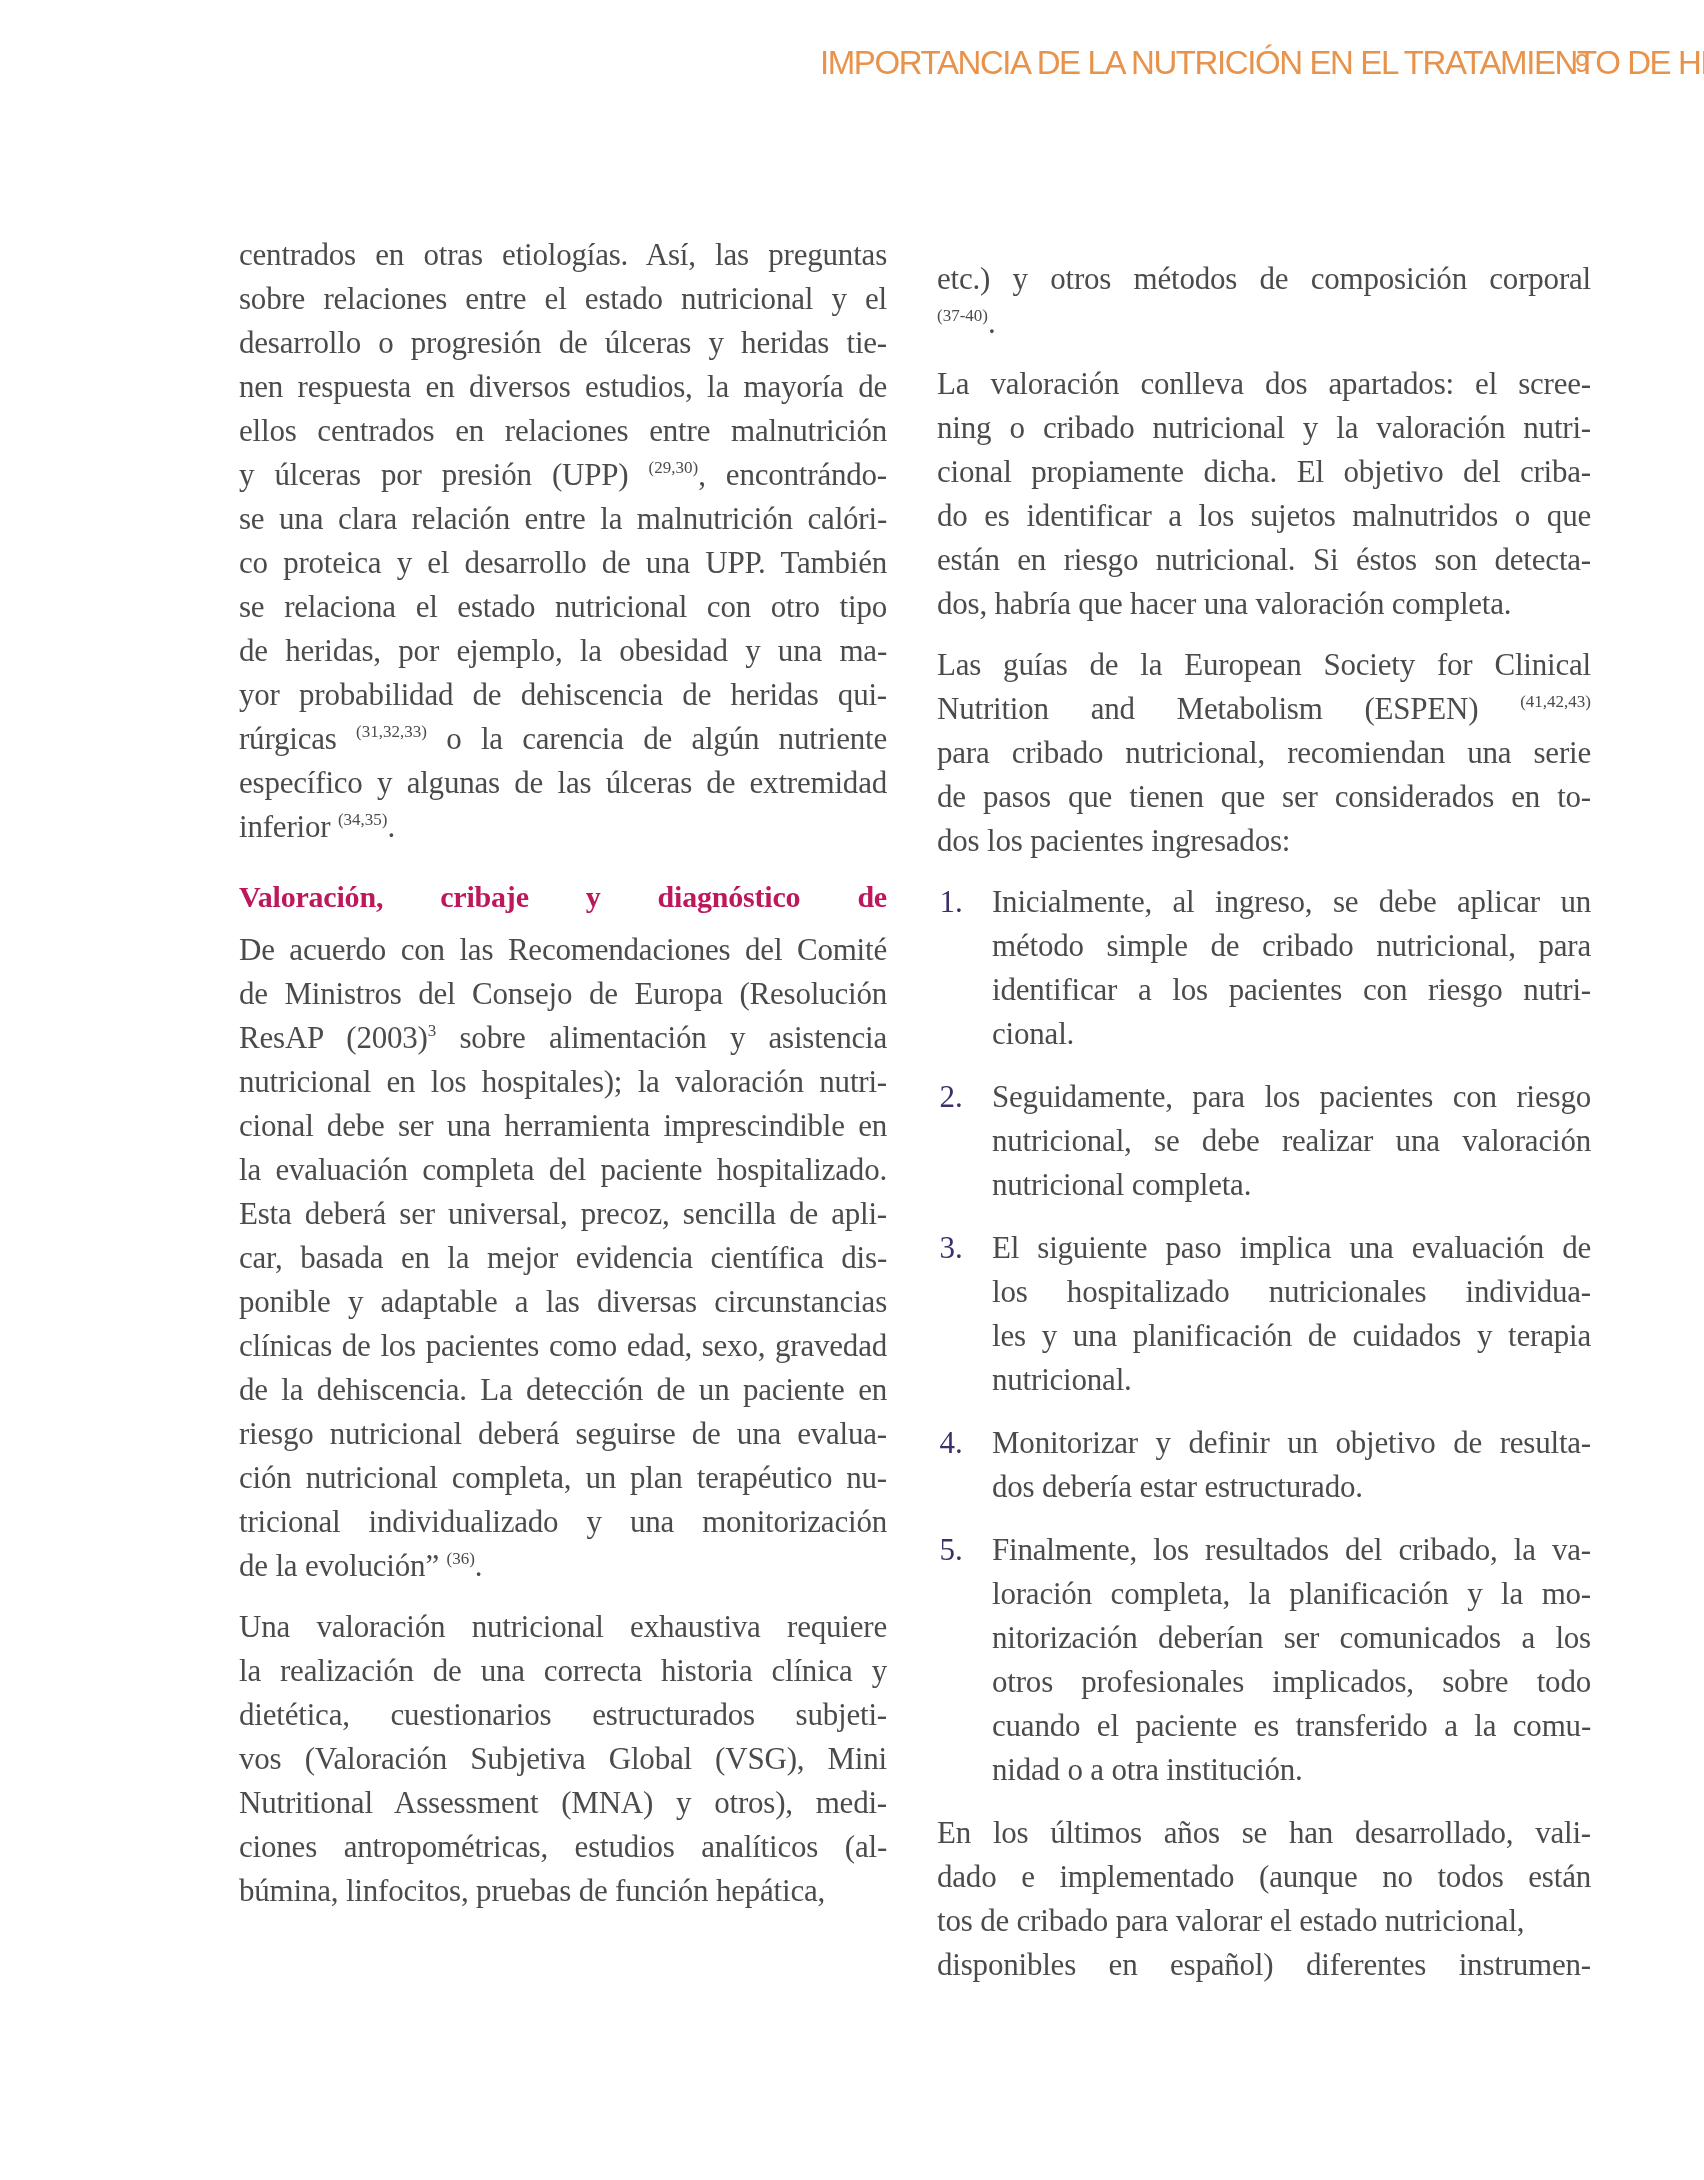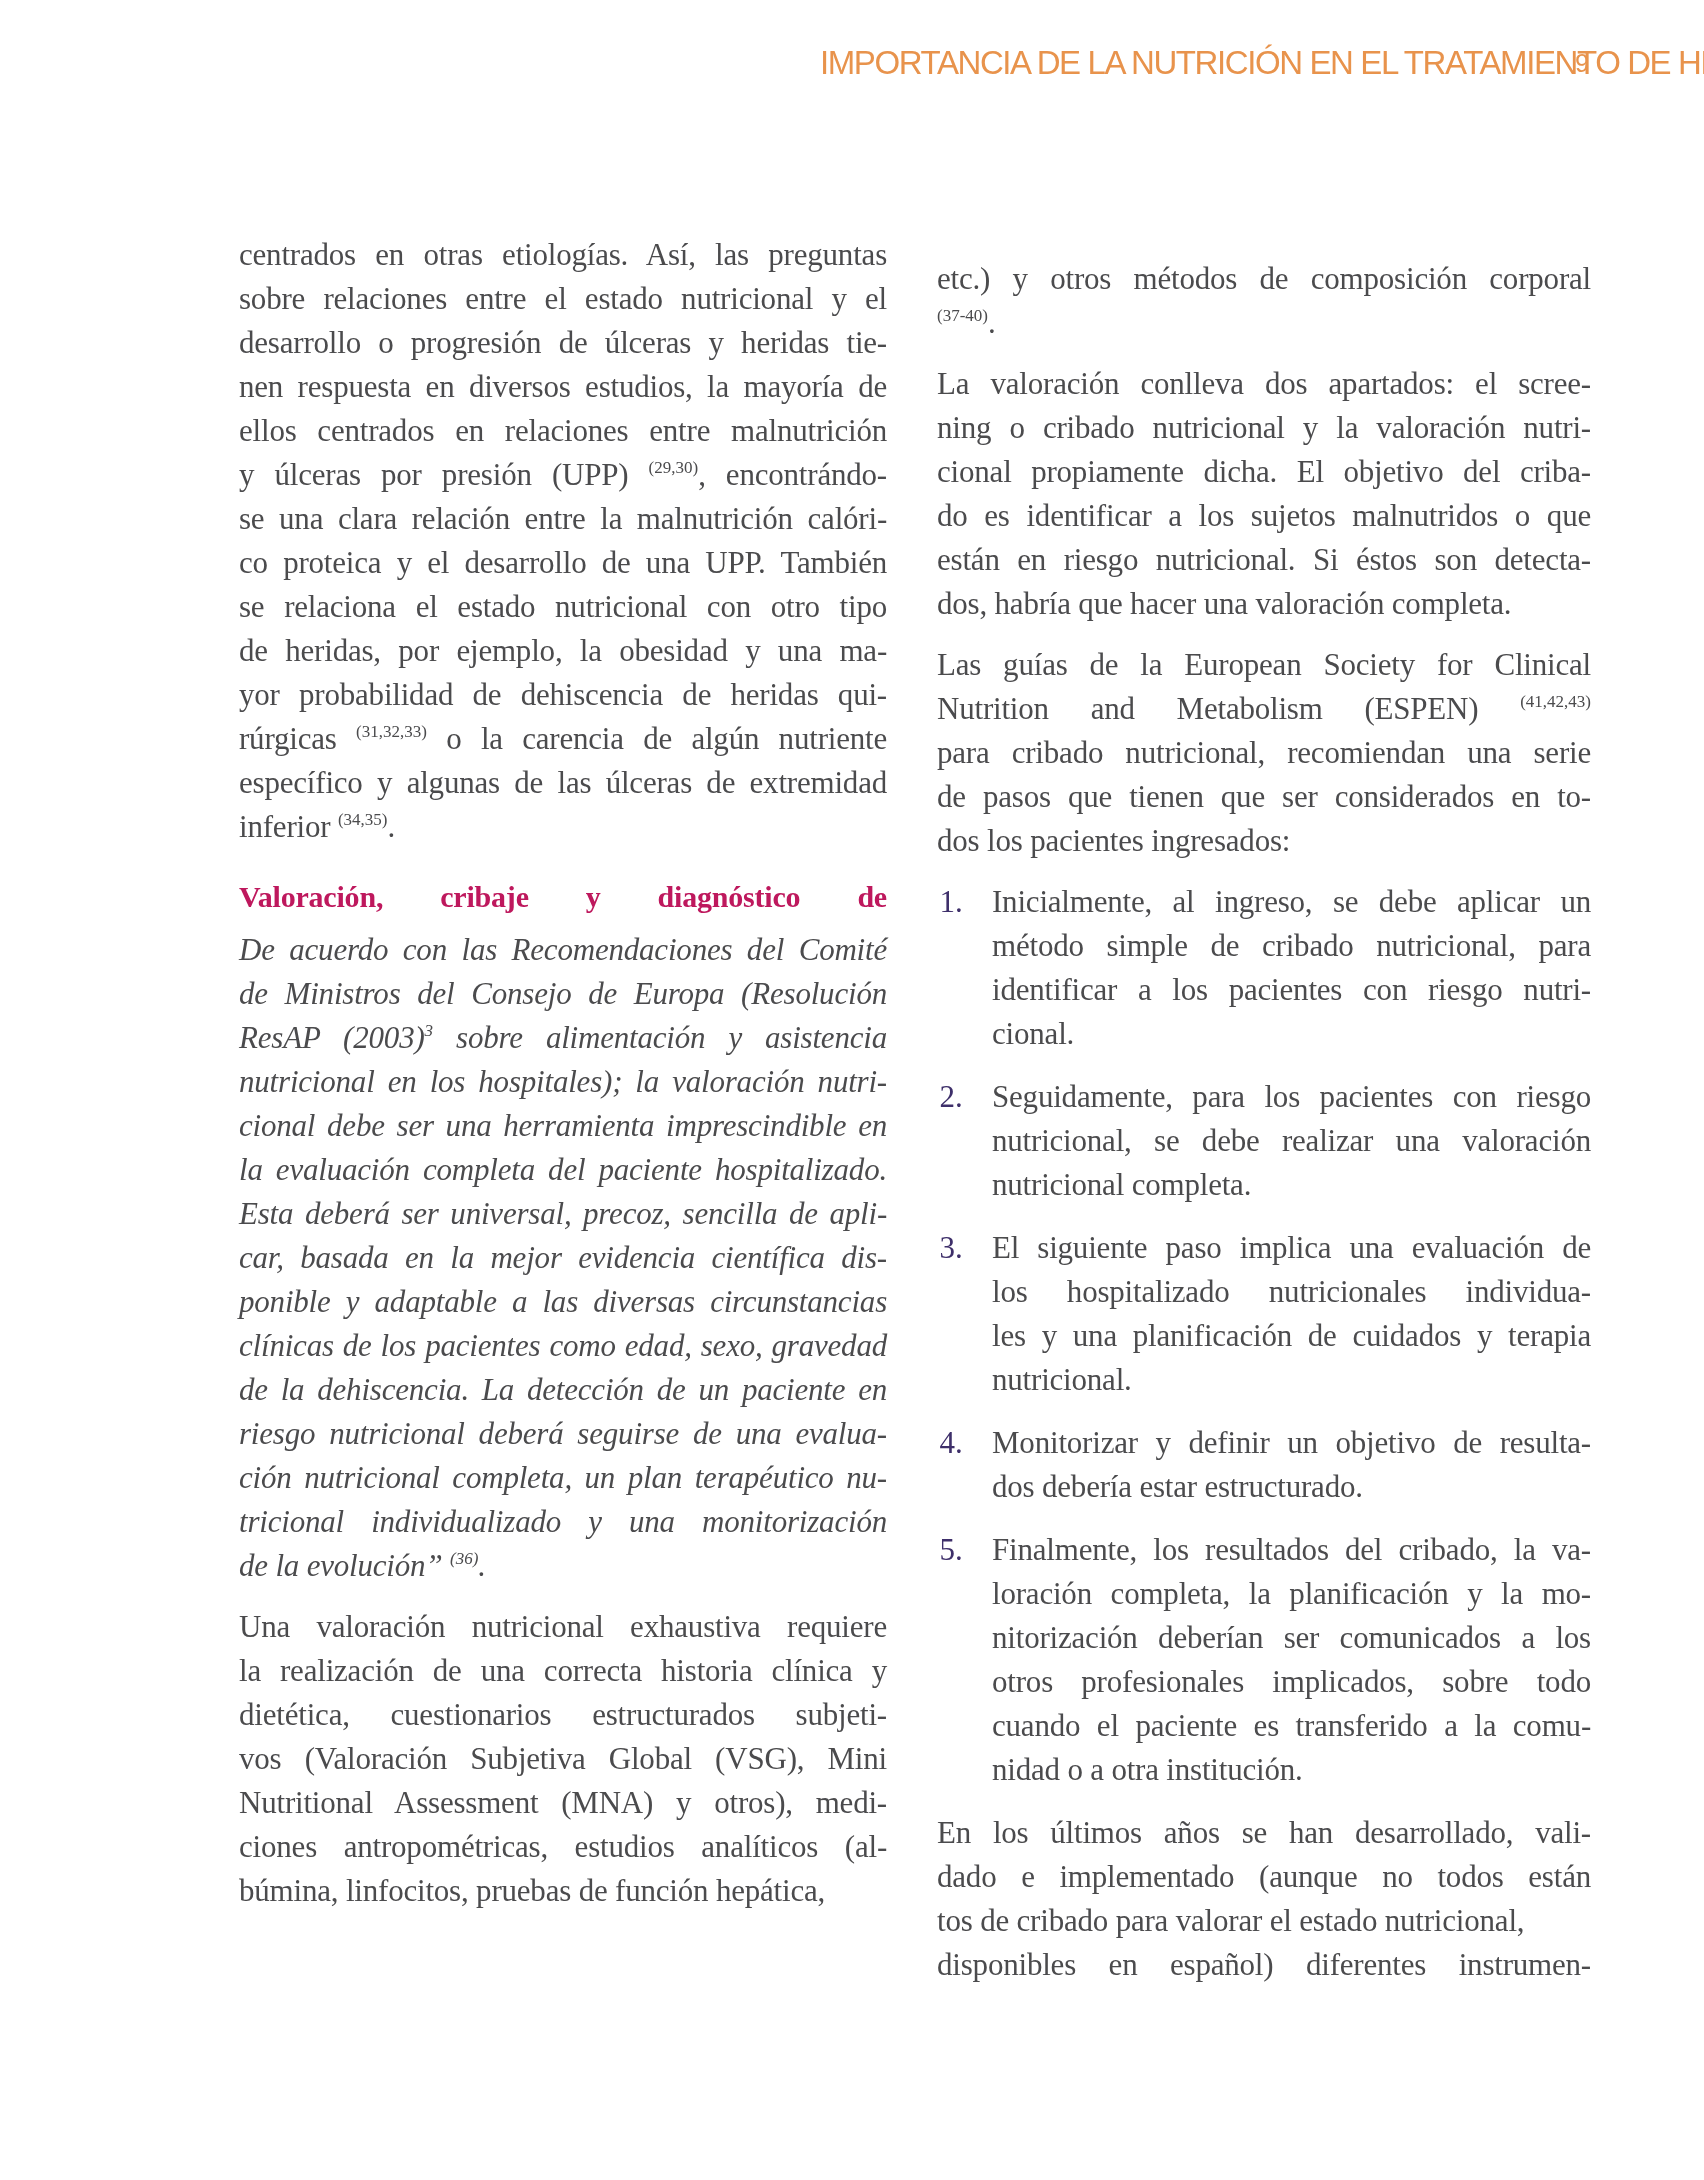--- a/index.html
+++ b/index.html
@@ -23,21 +23,21 @@
   .col-left { left: 239px; top: 233px; width: 648px; }
   .col-right { left: 937px; top: 233px; width: 654px; margin-top: 24px; }
   .line {
     height: 44px; line-height: 44px; white-space: nowrap;
     text-align: justify; text-align-last: justify; letter-spacing: -0.2px;
   }
   .line.last { text-align-last: left; }
   .block { margin-bottom: 17px; }
   .block.h { color: #be185d; font-weight: bold; font-size: 30px; margin-top: 25.6px; margin-bottom: 10.2px; }
   .block.h .line { height: 43px; line-height: 43px; }
-  .block.i { font-style: italic; }
+  .block.i { }
   sup, .sup { font-size: 17px; vertical-align: 12px; line-height: 0; letter-spacing: 0; }
   .li { position: relative; padding-left: 55px; margin-bottom: 19px; }
   .li .num { position: absolute; left: 2.6px; top: 0; color: #3e2f6a; line-height: 44px; }
 </style>
 </head>
 <body>
 
 <div class="running-header">IMPORTANCIA DE LA NUTRICIÓN EN EL TRATAMIENTO DE HERIDAS</div>
 <div class="page-number">9</div>
 

